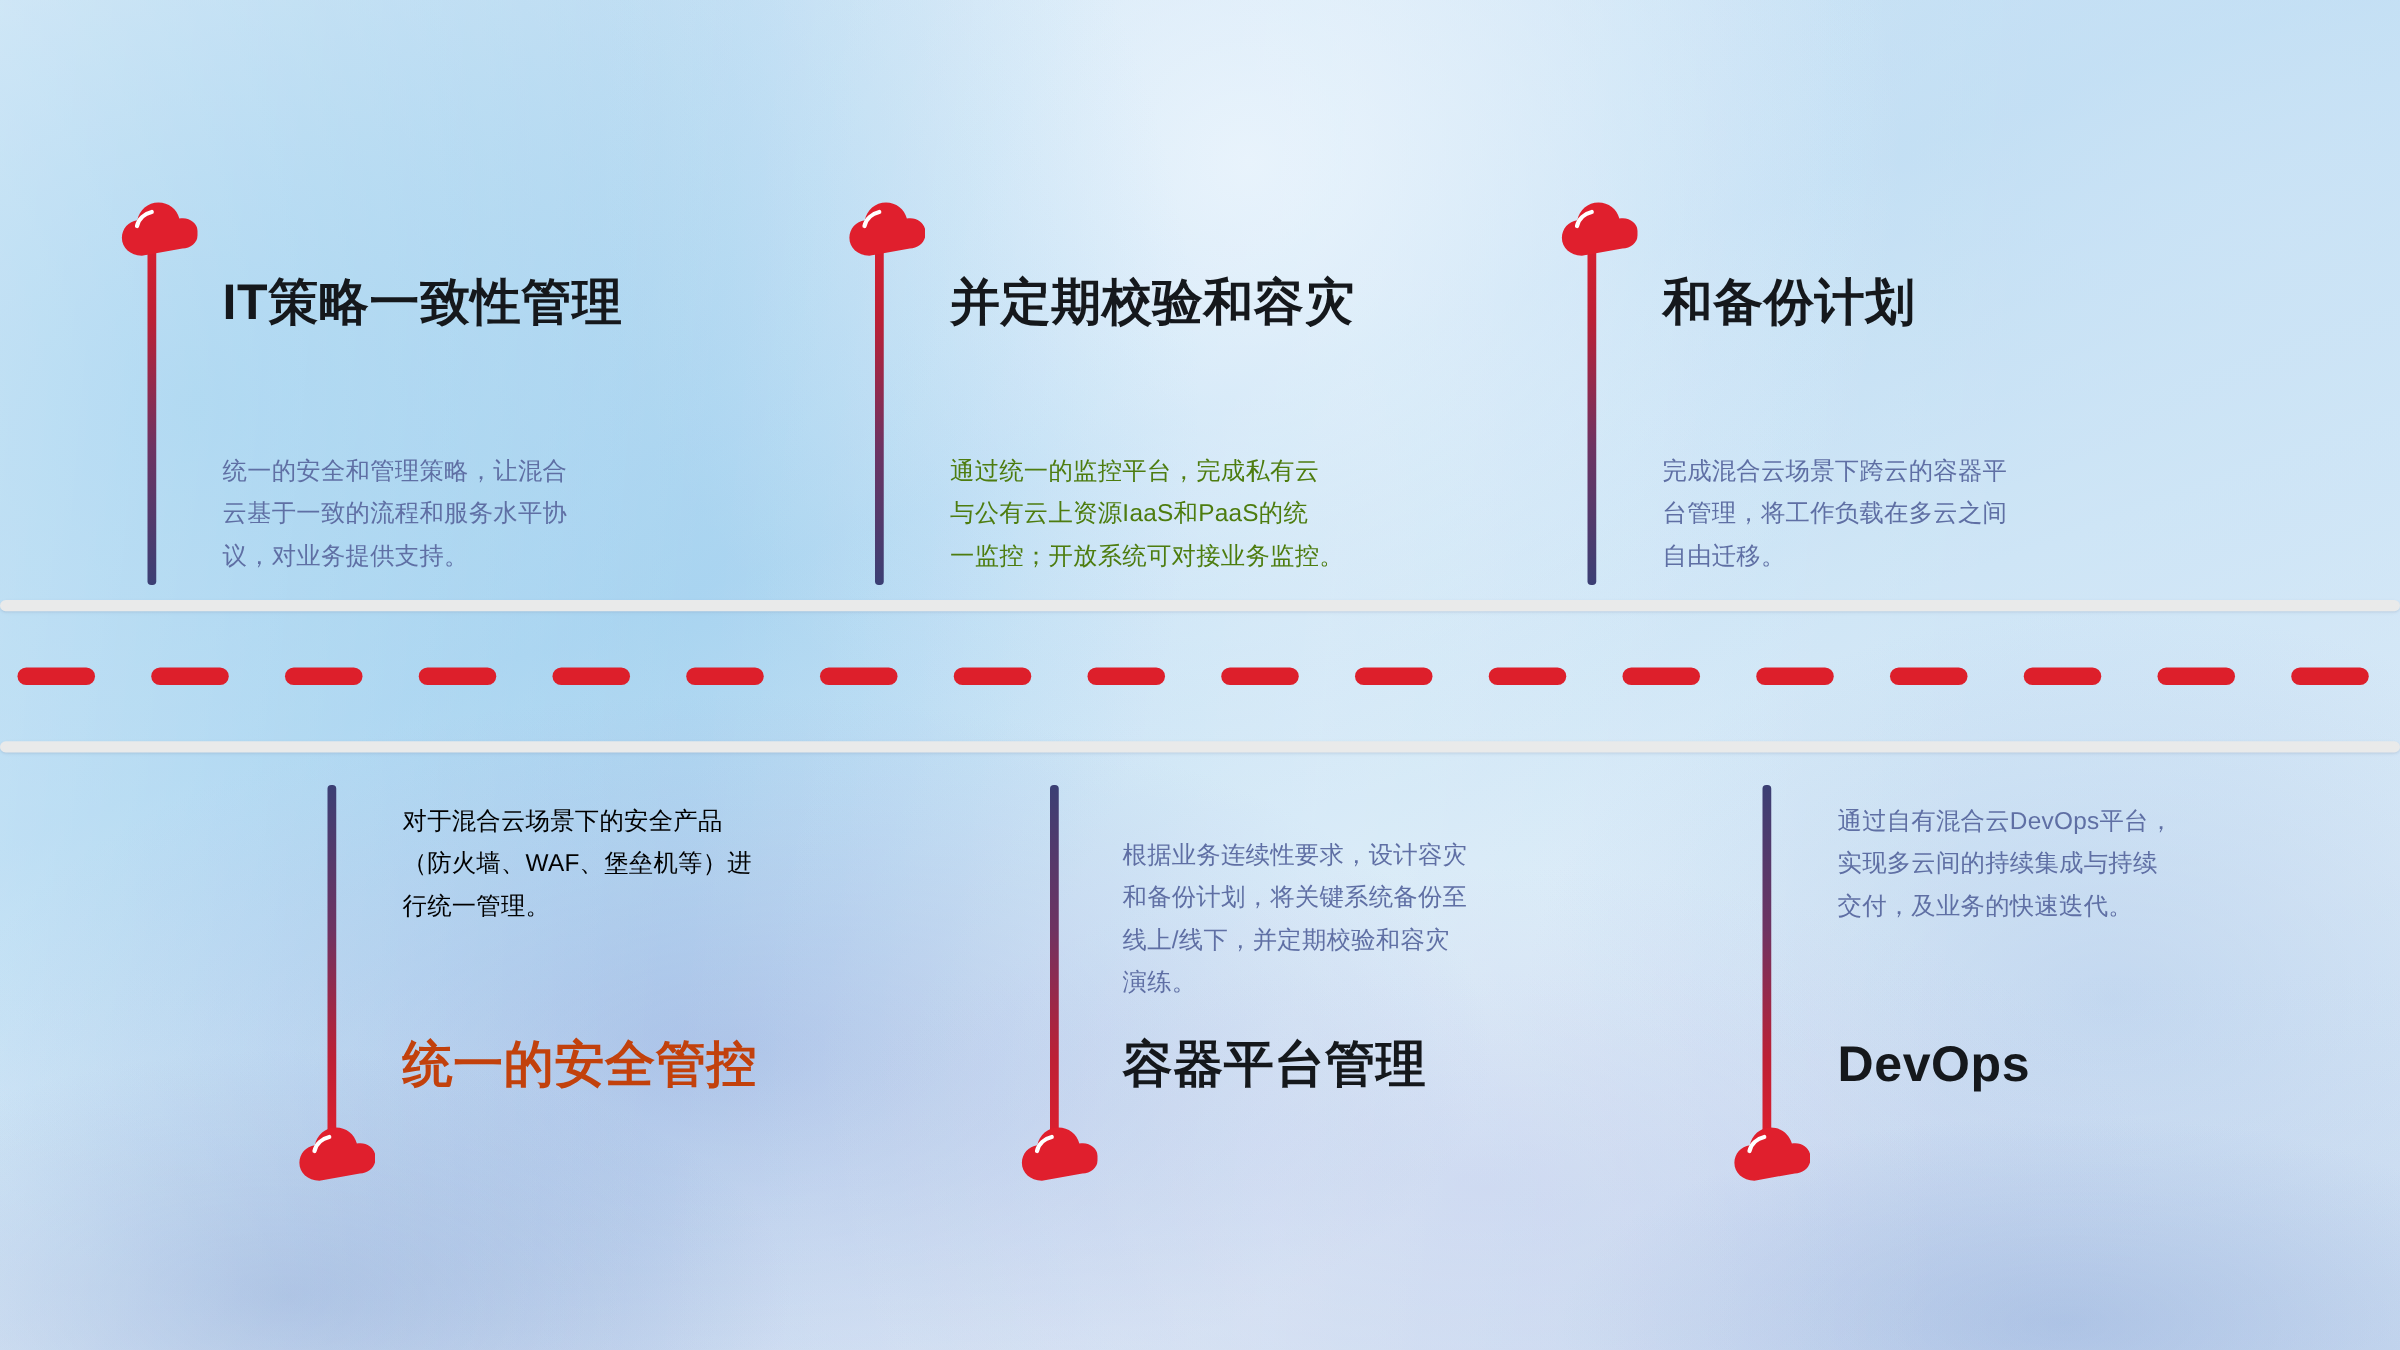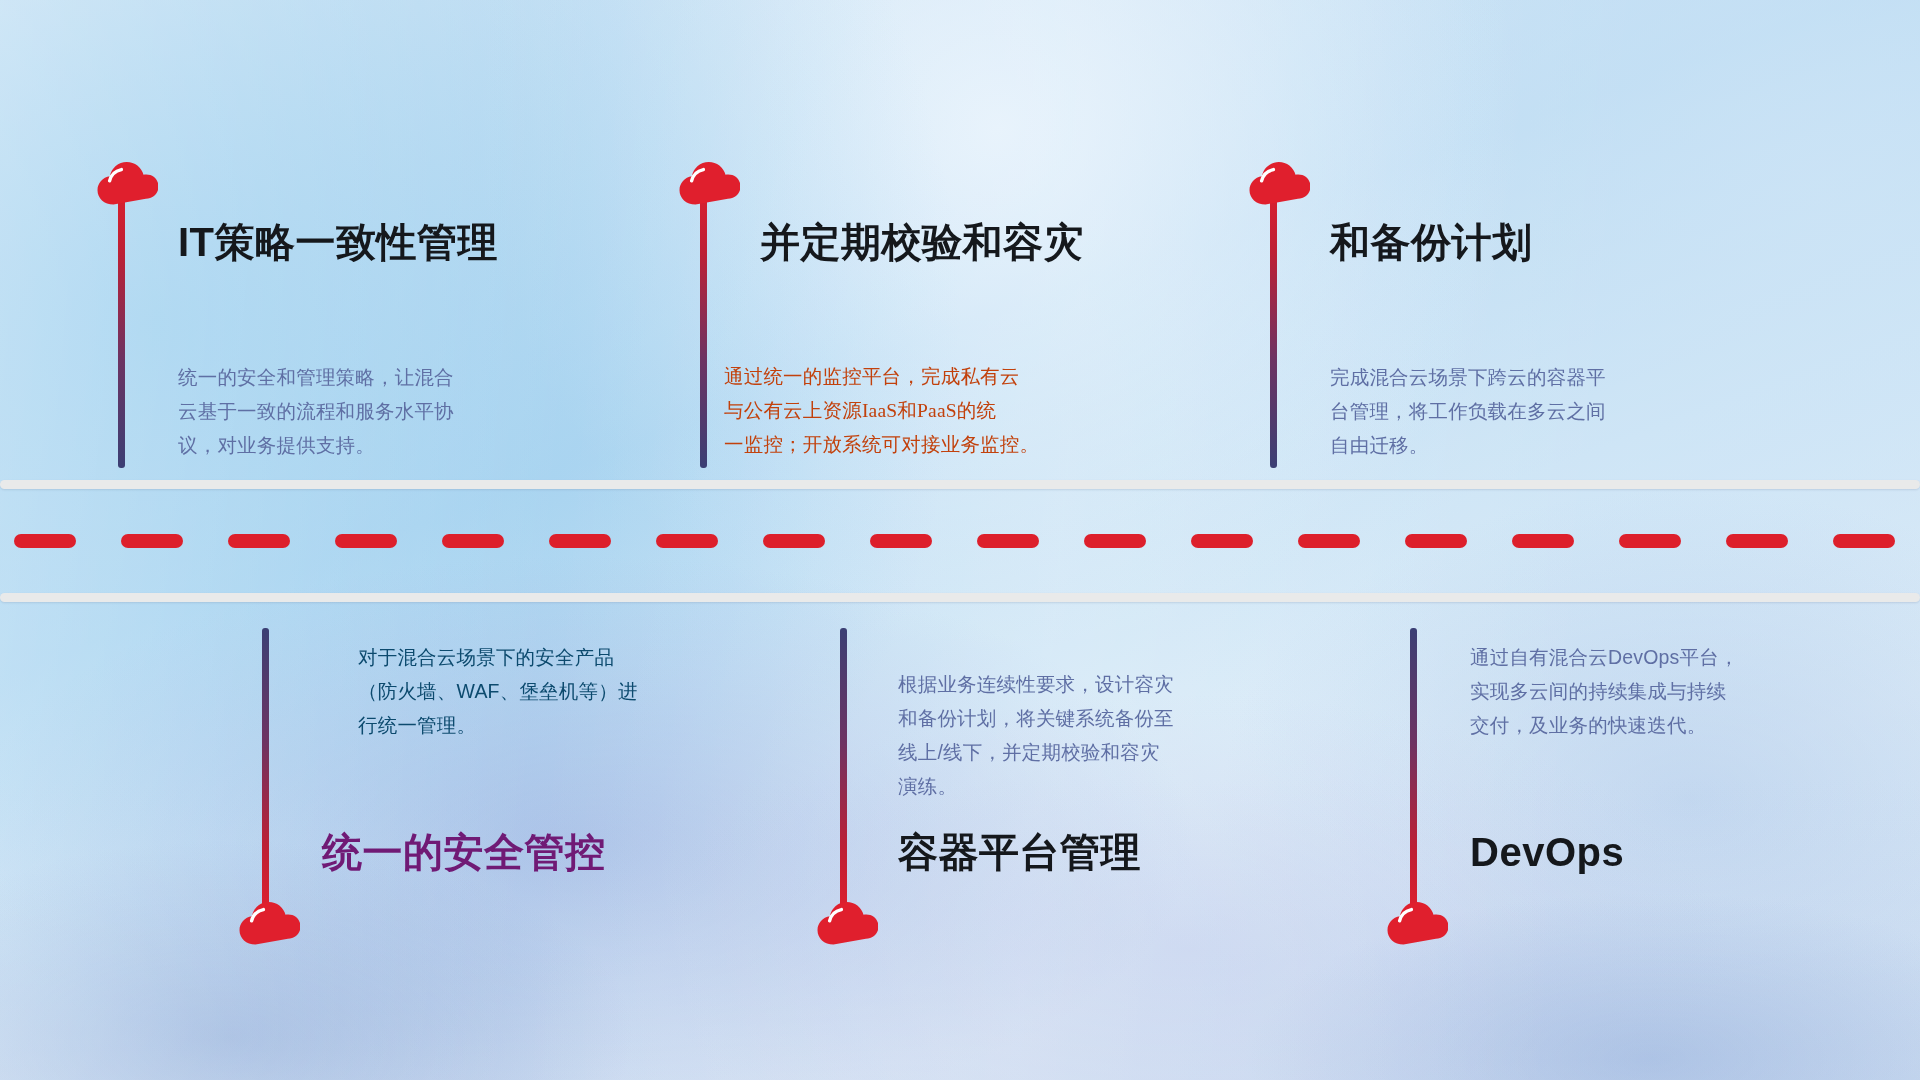--- a/index.html
+++ b/index.html
@@ -107,21 +107,21 @@
     </div>
     <div class="col">
       <div class="stem stem-down" style="left: 700px; top: 178px; height: 290px;"></div>
       <div class="cloud" style="left: 678px; top: 160px;">
         <svg viewBox="0 0 62 46" xmlns="http://www.w3.org/2000/svg">
           <path fill="#e01f2d" d="M17.5 44.5C8.2 44.5 1.5 38.2 1.5 30.2c0-7.2 5.3-13.1 12.4-14 1.4-8.1 8.4-14.2 16.9-14.2 8.0 0 14.8 5.4 16.7 12.8 .9-.2 1.8-.3 2.8-.3 7.0 0 12.2 5.2 12.2 12.0 0 6.9-5.4 12.2-12.6 12.2z"></path>
           <path fill="none" stroke="#ffffff" stroke-width="3.4" stroke-linecap="round" d="M13.6 20.8c1.3-5.6 6.0-9.9 11.8-11.2"></path>
         </svg>
       </div>
       <div class="title" style="left: 760px; top: 222px; color: rgb(21, 24, 28);">并定期校验和容灾</div>
-      <div class="desc" style="left: 724px; top: 360px; width: 460px; color: #c2410c; font-family: Liberation Serif, serif;">通过统一的监控平台，完成私有云
+      <div class="desc" style="left: 760px; top: 360px; width: 460px; color: #4d7c0f;">通过统一的监控平台，完成私有云
 与公有云上资源IaaS和PaaS的统
 一监控；开放系统可对接业务监控。</div>
     </div>
     <div class="col">
       <div class="stem stem-down" style="left: 1270px; top: 178px; height: 290px;"></div>
       <div class="cloud" style="left: 1248px; top: 160px;">
         <svg viewBox="0 0 62 46" xmlns="http://www.w3.org/2000/svg">
           <path fill="#e01f2d" d="M17.5 44.5C8.2 44.5 1.5 38.2 1.5 30.2c0-7.2 5.3-13.1 12.4-14 1.4-8.1 8.4-14.2 16.9-14.2 8.0 0 14.8 5.4 16.7 12.8 .9-.2 1.8-.3 2.8-.3 7.0 0 12.2 5.2 12.2 12.0 0 6.9-5.4 12.2-12.6 12.2z"></path>
           <path fill="none" stroke="#ffffff" stroke-width="3.4" stroke-linecap="round" d="M13.6 20.8c1.3-5.6 6.0-9.9 11.8-11.2"></path>
         </svg>
@@ -132,22 +132,22 @@
 自由迁移。</div>
     </div>
     <div class="col">
       <div class="stem stem-up" style="left: 262px; top: 628px; height: 288px;"></div>
       <div class="cloud" style="left: 238px; top: 900px;">
         <svg viewBox="0 0 62 46" xmlns="http://www.w3.org/2000/svg">
           <path fill="#e01f2d" d="M17.5 44.5C8.2 44.5 1.5 38.2 1.5 30.2c0-7.2 5.3-13.1 12.4-14 1.4-8.1 8.4-14.2 16.9-14.2 8.0 0 14.8 5.4 16.7 12.8 .9-.2 1.8-.3 2.8-.3 7.0 0 12.2 5.2 12.2 12.0 0 6.9-5.4 12.2-12.6 12.2z"></path>
           <path fill="none" stroke="#ffffff" stroke-width="3.4" stroke-linecap="round" d="M13.6 20.8c1.3-5.6 6.0-9.9 11.8-11.2"></path>
         </svg>
       </div>
-      <div class="title" style="left: 322px; top: 832px; color: #701a75;">统一的安全管控</div>
-      <div class="desc" style="left: 322px; top: 640px; width: 430px; color: #0c4a6e; margin-left: 36px;">对于混合云场景下的安全产品
+      <div class="title" style="left: 322px; top: 832px; color: #c2410c;">统一的安全管控</div>
+      <div class="desc" style="left: 322px; top: 640px; width: 430px; color: #000000;">对于混合云场景下的安全产品
 （防火墙、WAF、堡垒机等）进
 行统一管理。</div>
     </div>
     <div class="col">
       <div class="stem stem-up" style="left: 840px; top: 628px; height: 288px;"></div>
       <div class="cloud" style="left: 816px; top: 900px;">
         <svg viewBox="0 0 62 46" xmlns="http://www.w3.org/2000/svg">
           <path fill="#e01f2d" d="M17.5 44.5C8.2 44.5 1.5 38.2 1.5 30.2c0-7.2 5.3-13.1 12.4-14 1.4-8.1 8.4-14.2 16.9-14.2 8.0 0 14.8 5.4 16.7 12.8 .9-.2 1.8-.3 2.8-.3 7.0 0 12.2 5.2 12.2 12.0 0 6.9-5.4 12.2-12.6 12.2z"></path>
           <path fill="none" stroke="#ffffff" stroke-width="3.4" stroke-linecap="round" d="M13.6 20.8c1.3-5.6 6.0-9.9 11.8-11.2"></path>
         </svg>

